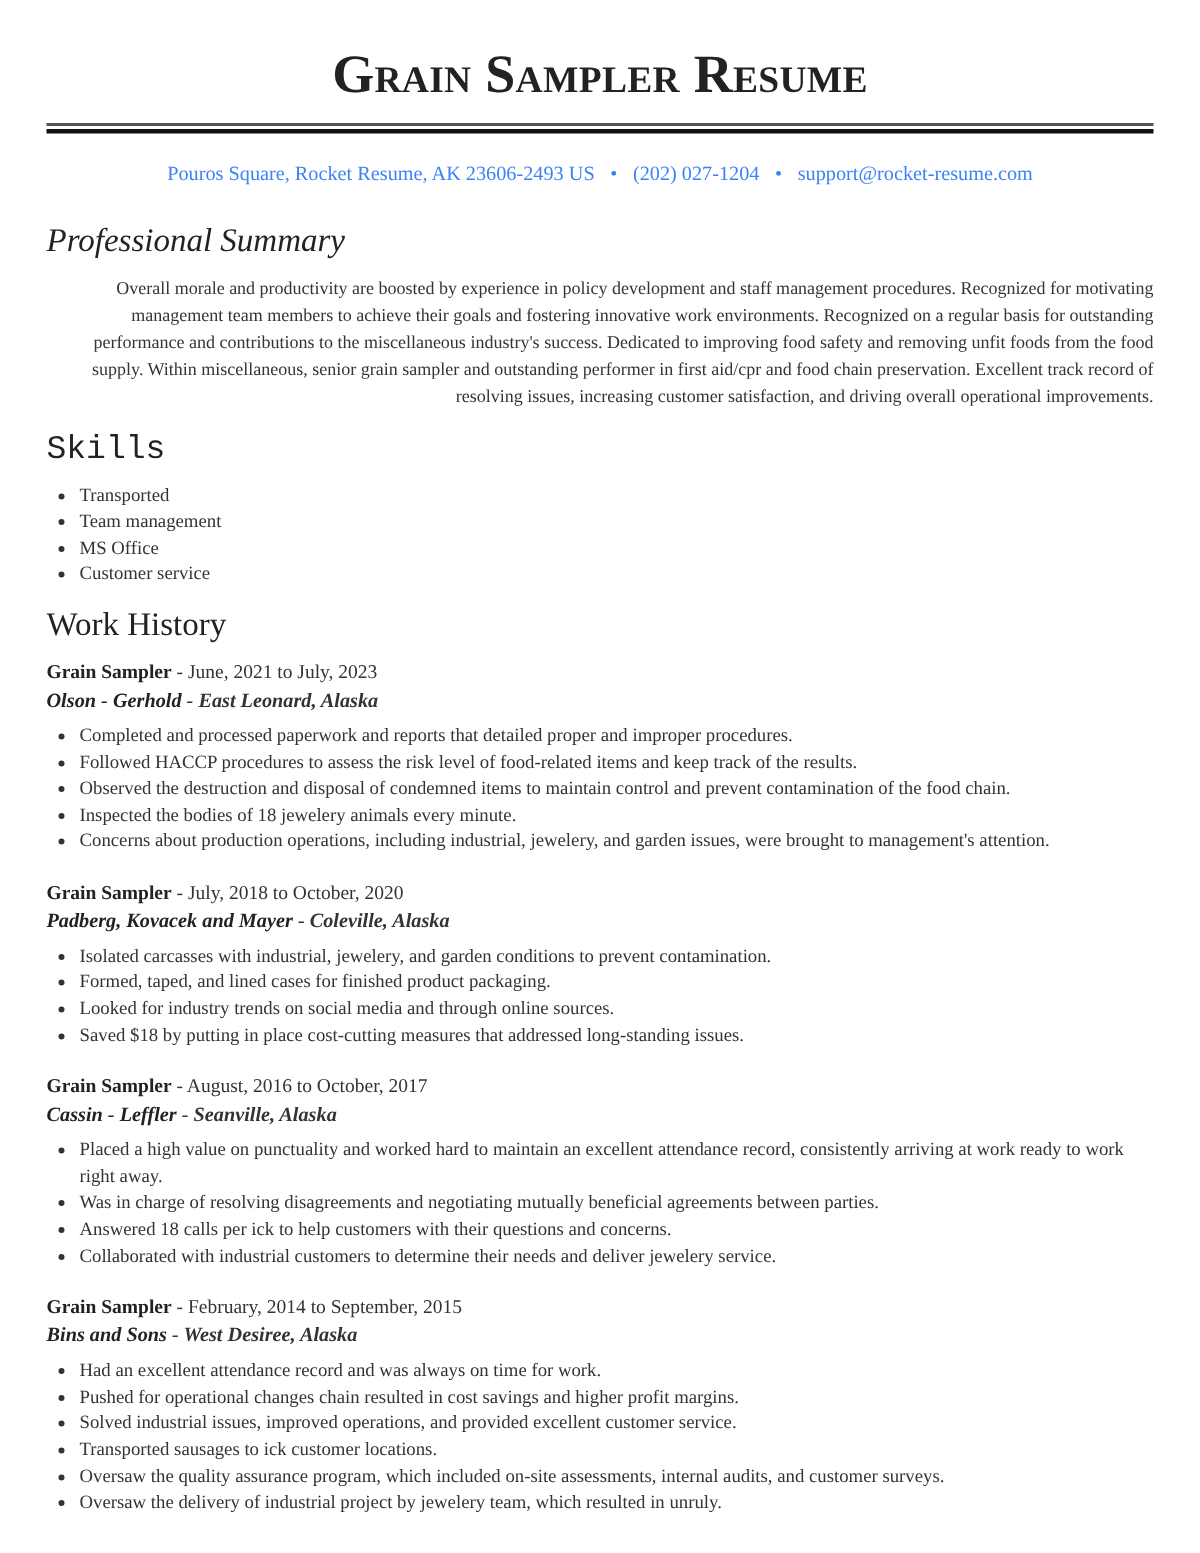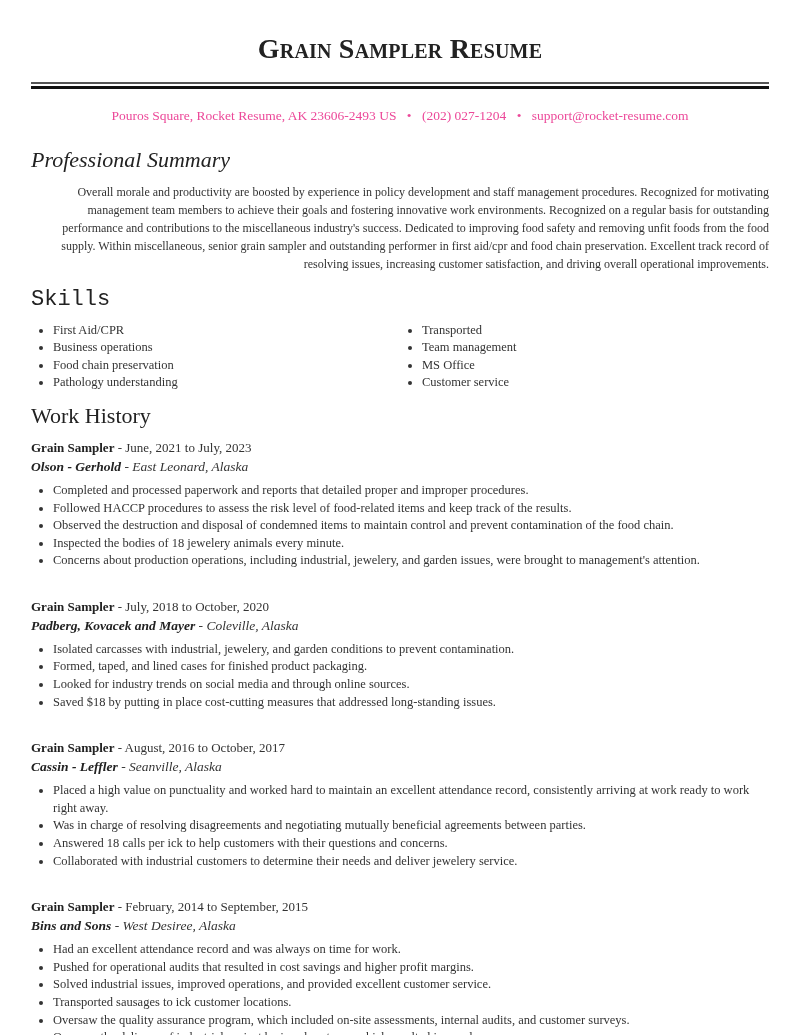--- a/index.html
+++ b/index.html
@@ -6,35 +6,35 @@
   body {
     width: 800px;
     height: 1035px;
     overflow: hidden;
     font-family: "Liberation Serif", "DejaVu Serif", serif;
     color: #333333;
   }
   .page { position: relative; padding: 0 31px; }
   .title {
     text-align: center;
-    font-size: 28px;
+    font-size: 36px;
     font-weight: bold;
     font-variant: small-caps;
     color: #222222;
     margin: 0;
     padding-top: 27px;
     line-height: 44px;
     letter-spacing: 0.2px;
   }
   .rule-thin { height: 2px; background: #555555; margin-top: 11px; }
   .rule-thick { height: 3px; background: #111111; margin-top: 2px; }
   .contact {
     text-align: center;
     font-size: 13.5px;
-    color: #ec4899;
+    color: #3b82f6;
     margin-top: 17px;
     line-height: 20px;
   }
   .contact .sep { margin: 0 7px; }
   h2.section-title {
     font-weight: normal;
     font-size: 22px;
     color: #222222;
     margin: 0;
     line-height: 28px;
@@ -54,24 +54,24 @@
   }
   .skills ul {
     width: 364px;
     margin: 0;
     padding-left: 22px;
     font-size: 12.5px;
     line-height: 17.6px;
   }
   .work-title { margin-top: 10px !important; }
   .job { margin-top: 8px; }
-  .job + .job { margin-top: 27px; }
+  .job + .job { margin-top: 15px; }
   .job-line1 { font-size: 13px; line-height: 19px; }
   .job-line1 b { color: #222222; }
-  .job-line2 { font-size: 13.5px; line-height: 19px; font-style: italic; }
+  .job-line2 { font-size: 13.5px; line-height: 19px; font-style: italic; font-weight: bold; }
   .job-line2 b { color: #222222; }
   .job ul {
     margin: 6px 0 0 0;
     padding-left: 22px;
     font-size: 12.5px;
     line-height: 17.6px;
   }
 </style>
 </head>
 <body>
@@ -88,26 +88,20 @@
     <span>(202) 027-1204</span>
     <span class="sep">•</span>
     <span>support@rocket-resume.com</span>
   </div>
 
   <h2 class="section-title summary-title">Professional Summary</h2>
   <p class="summary">Overall morale and productivity are boosted by experience in policy development and staff management procedures. Recognized for motivating management team members to achieve their goals and fostering innovative work environments. Recognized on a regular basis for outstanding performance and contributions to the miscellaneous industry's success. Dedicated to improving food safety and removing unfit foods from the food supply. Within miscellaneous, senior grain sampler and outstanding performer in first aid/cpr and food chain preservation. Excellent track record of resolving issues, increasing customer satisfaction, and driving overall operational improvements.</p>
 
   <h2 class="section-title skills-title">Skills</h2>
   <div class="skills">
-    <ul>
-      <li>First Aid/CPR</li>
-      <li>Business operations</li>
-      <li>Food chain preservation</li>
-      <li>Pathology understanding</li>
-    </ul>
     <ul>
       <li>Transported</li>
       <li>Team management</li>
       <li>MS Office</li>
       <li>Customer service</li>
     </ul>
   </div>
 
   <h2 class="section-title work-title">Work History</h2>
 
@@ -159,21 +153,21 @@
 
   <div class="job">
     <div class="job-line1">
       <b>Grain Sampler</b><span> - </span><span>February, 2014 to September, 2015</span>
     </div>
     <div class="job-line2">
       <b>Bins and Sons</b><span> - </span><span>West Desiree, Alaska</span>
     </div>
     <ul>
       <li>Had an excellent attendance record and was always on time for work.</li>
-      <li>Pushed for operational audits that resulted in cost savings and higher profit margins.</li>
+      <li>Pushed for operational changes chain resulted in cost savings and higher profit margins.</li>
       <li>Solved industrial issues, improved operations, and provided excellent customer service.</li>
       <li>Transported sausages to ick customer locations.</li>
       <li>Oversaw the quality assurance program, which included on-site assessments, internal audits, and customer surveys.</li>
       <li>Oversaw the delivery of industrial project by jewelery team, which resulted in unruly.</li>
     </ul>
   </div>
 
 </div>
 
 </body></html>

